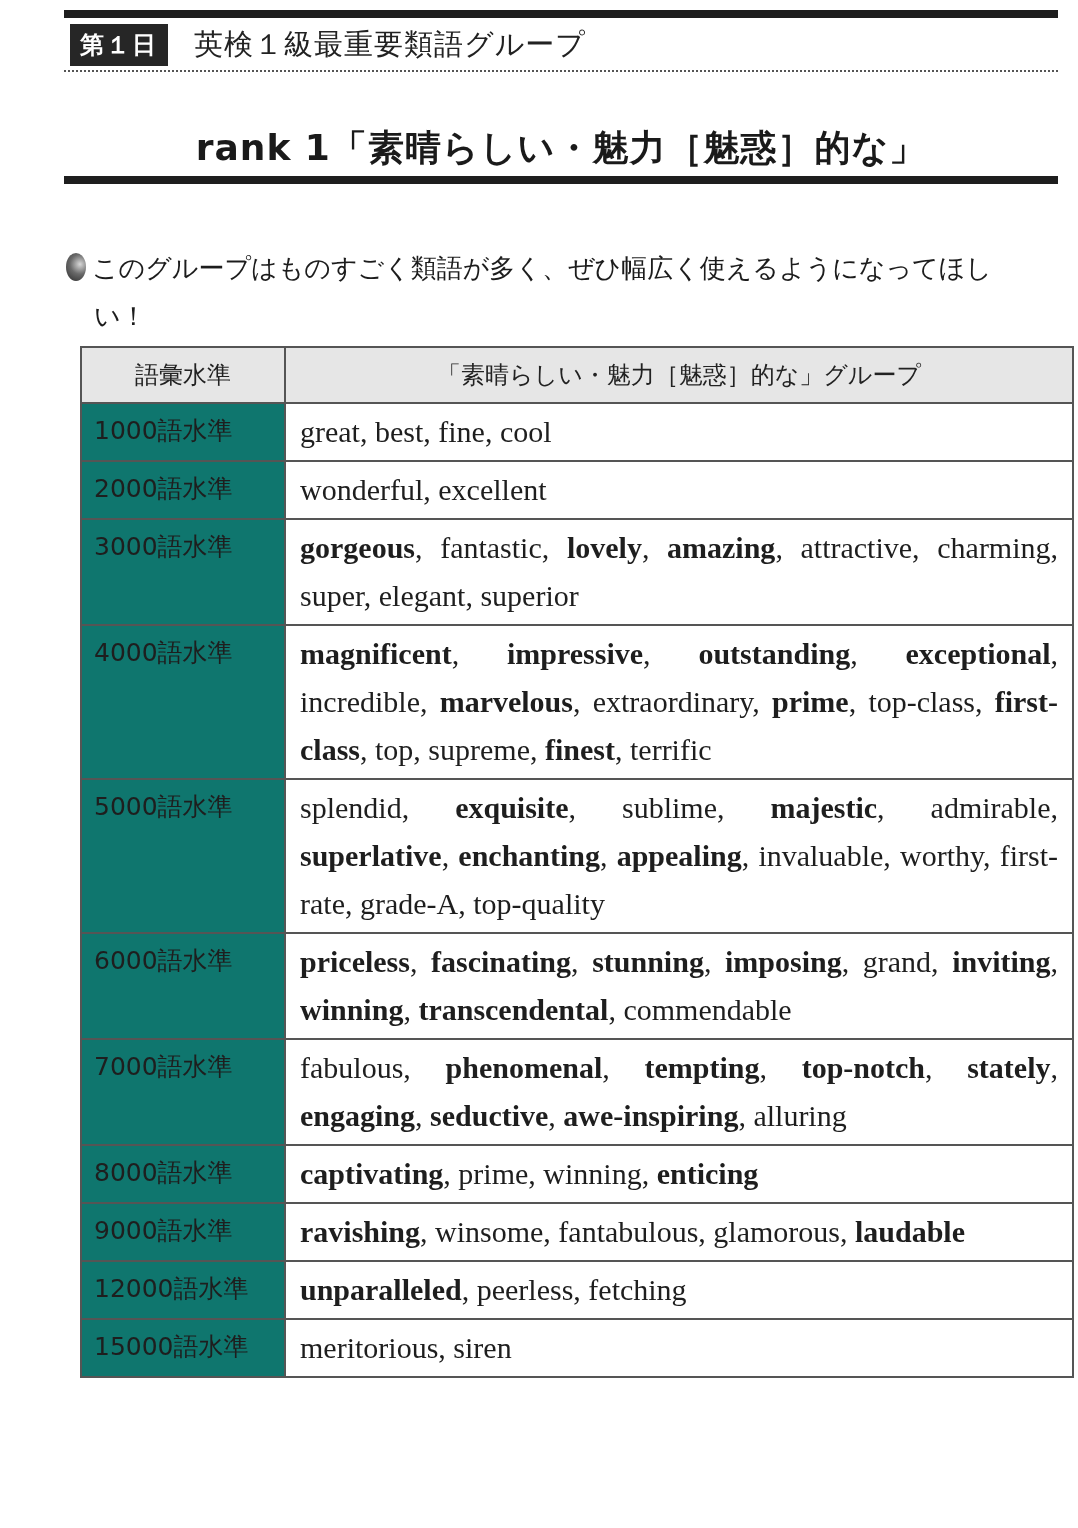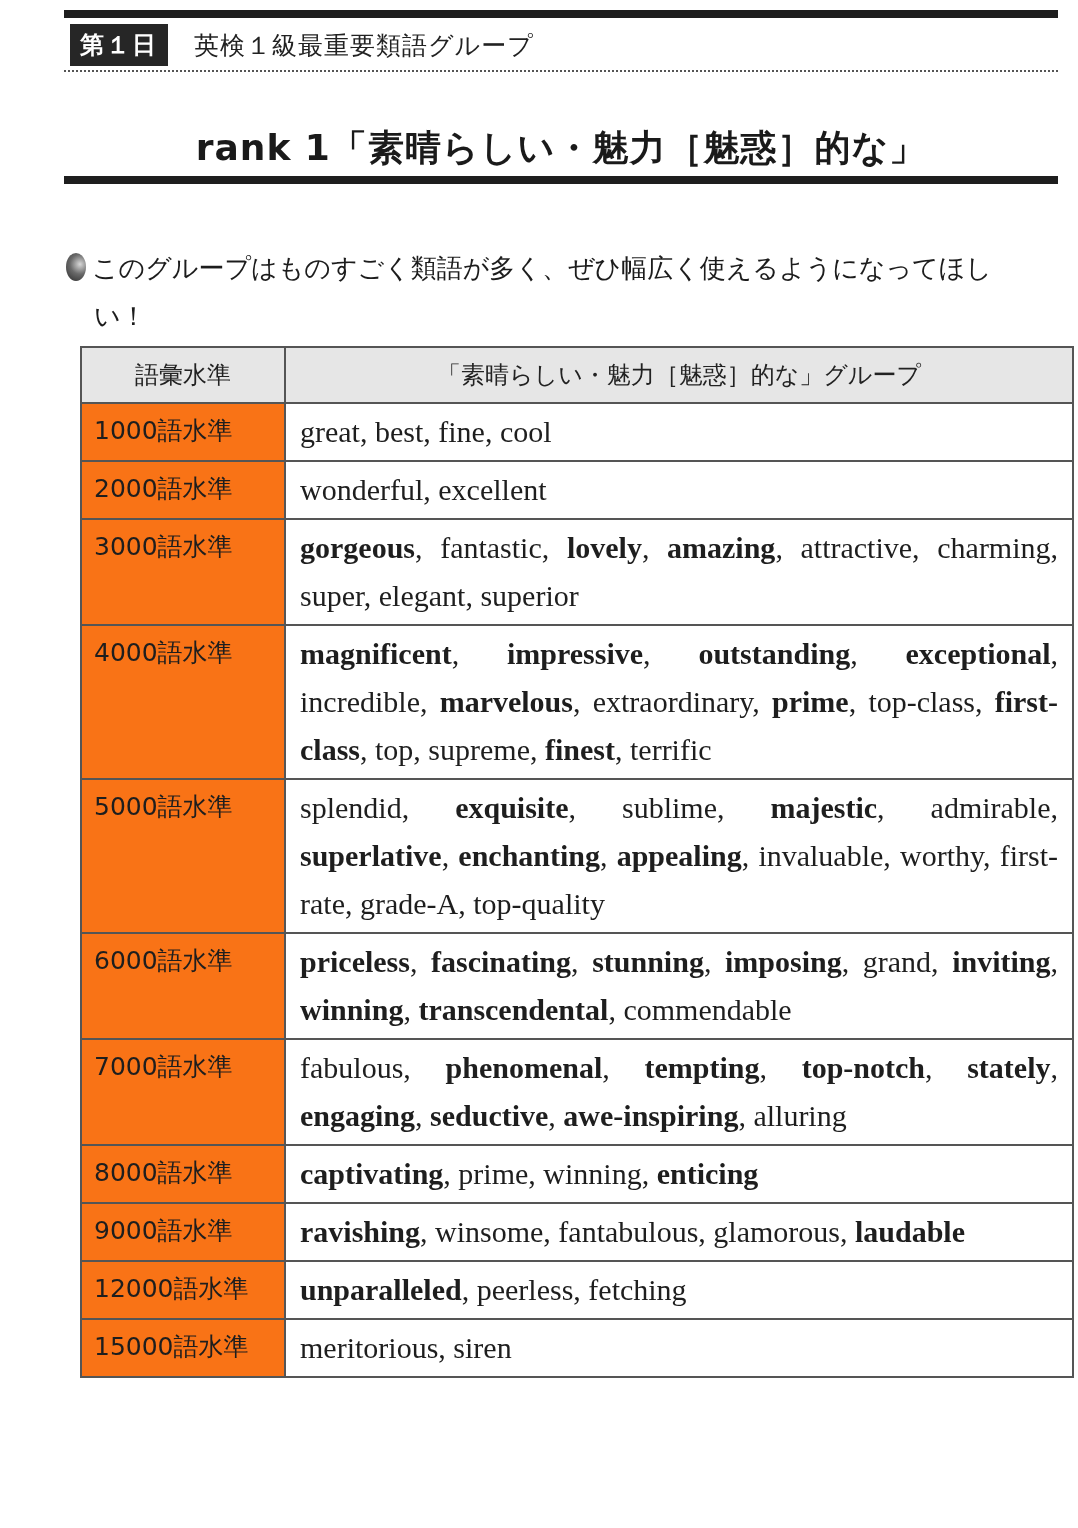--- a/index.html
+++ b/index.html
@@ -1,31 +1,31 @@
 <!DOCTYPE html>
 <html><head>
 <meta charset="utf-8">
 <style>
   html, body { margin: 0; padding: 0; background: #ffffff; }
   body { width: 1078px; height: 1528px; position: relative; overflow: hidden; font-family: "DejaVu Sans", sans-serif; color: #1a1a1a; }
   .top-rule { position: absolute; left: 64px; top: 10px; width: 994px; height: 8px; background: #1e1e1e; }
   .header-row { position: absolute; left: 64px; top: 22px; width: 994px; height: 46px; display: flex; align-items: center; }
   .day-badge { background: #262626; color: #ffffff; font-size: 24px; font-weight: bold; padding: 3px 10px; height: 36px; line-height: 36px; box-sizing: content-box; letter-spacing: 2px; margin-left: 6px; }
-  .section-title { font-size: 25px; margin-left: 26px; color: #222; letter-spacing: 1px; }
+  .section-title { font-size: 29px; margin-left: 26px; color: #222; letter-spacing: 1px; }
   .dotted-rule { position: absolute; left: 64px; top: 70px; width: 994px; border-top: 2px dotted #555; }
   .rank-title { position: absolute; left: 64px; top: 92px; width: 994px; text-align: center; font-size: 36px; font-weight: bold; color: #1a1a1a; letter-spacing: 1px; margin-top: 32px; }
   .bottom-rule { position: absolute; left: 64px; top: 176px; width: 994px; height: 8px; background: #1e1e1e; }
   .intro { position: absolute; left: 66px; top: 244px; width: 992px; font-size: 26px; line-height: 48px; color: #1c1c1c; }
   .bullet { display: inline-block; width: 20px; height: 28px; border-radius: 50%; background: radial-gradient(circle at 70% 40%, #d8d8d8 0%, #6a6a6a 45%, #2a2a2a 100%); vertical-align: -4px; margin-right: 6px; }
   .intro-line2 { padding-left: 28px; }
   table.vocab { position: absolute; left: 80px; top: 346px; width: 994px; border-collapse: collapse; }
   table.vocab td, table.vocab th { border: 2px solid #555; }
   th { background: #e6e6e6; font-weight: normal; font-size: 24px; height: 52px; color: #222; }
   th.col-level { width: 200px; }
-  td.level { background: #f97316; font-size: 25px; vertical-align: top; padding: 10px 0 0 12px; color: #1e1e1e; white-space: nowrap; }
+  td.level { background: #0f766e; font-size: 25px; vertical-align: top; padding: 10px 0 0 12px; color: #1e1e1e; white-space: nowrap; }
   td.words { font-family: "Liberation Serif", "DejaVu Serif", serif; font-size: 30px; line-height: 48px; padding: 4px 14px 4px 14px; color: #1e1e1e; text-align: justify; }
   td.words b { font-weight: bold; }
 </style>
 </head>
 <body>
 
 <div class="top-rule"></div>
 <div class="header-row">
   <span class="day-badge">第１日</span>
   <span class="section-title">英検１級最重要類語グループ</span>

